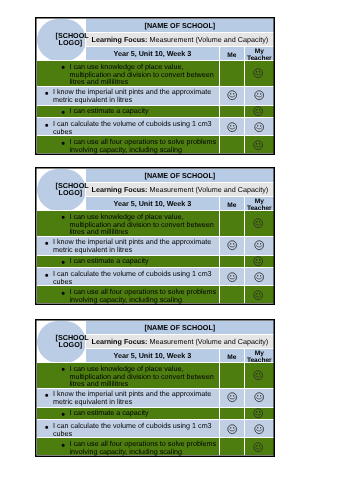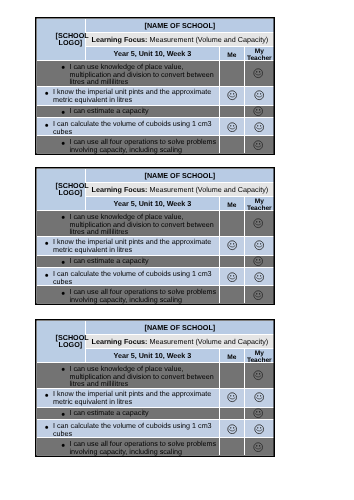--- a/index.html
+++ b/index.html
@@ -7,27 +7,27 @@
   body{width:354px;height:500px;font-family:"Liberation Sans",sans-serif;color:#000;overflow:hidden;-webkit-font-smoothing:antialiased;text-rendering:geometricPrecision;}
   .sheet{position:absolute;box-sizing:border-box;padding:1.5px;overflow:hidden;will-change:transform;}
   .frame{position:absolute;left:0;top:0;right:0;bottom:0;box-shadow:inset 0 0 0 1.5px #000;pointer-events:none;}
   table{border-collapse:collapse;width:100%;table-layout:fixed;}
   tr:first-child td{border-top:0;margin-top:8px;}
   tr:last-child td{border-bottom:0;}
   td:first-child{border-left:0;}
   tr td:last-child{border-right:0;}
   td{border:0.7px solid #fff;padding:0;vertical-align:middle;}
   .c1{width:49.2px}.c3{width:25.5px}.c4{width:28.9px}
-  .logo{background:#bacde4;font-weight:bold;font-size:7.2px;text-align:center;line-height:7.8px;padding-left:19px;}
+  .logo{background:#bacde4;font-weight:bold;font-size:7.2px;text-align:center;line-height:7.8px;padding-left:19px;border-radius:21px;}
   .hdr{background:#b8cbe4;font-weight:bold;font-size:7.2px;text-align:center;}
   .lf{background:#e5e5e5;font-size:7.2px;text-align:center;}
   .unit{background:#b8cbe4;font-weight:bold;font-size:7.2px;text-align:center;}
   .mh{background:#b8cbe4;font-weight:bold;font-size:6.6px;text-align:center;line-height:6.4px;}
   .mh span{position:relative;top:2.2px;display:inline-block;}
-  .odd td{background:#737373;padding-left:33px;}
+  .odd td{background:#4d7c0f;padding-left:33px;}
   .even td{background:#c1cfe4;}
   .obj{font-size:7.2px;line-height:7.5px;padding:1.9px 1.5px 0 16.5px;text-align:left;text-indent:-8.6px;vertical-align:top;}
   .bul{display:inline-block;width:8.6px;text-indent:0;font-size:11px;line-height:0;position:relative;top:2.3px;left:0.4px;}
   .sm{text-align:center;font-size:0;line-height:0;}
   .sm-svg{display:block;margin:0 auto;}
 </style>
 </head>
 <body>
 
 <div class="sheet" style="top:17px;left:35.4px;width:240px">

